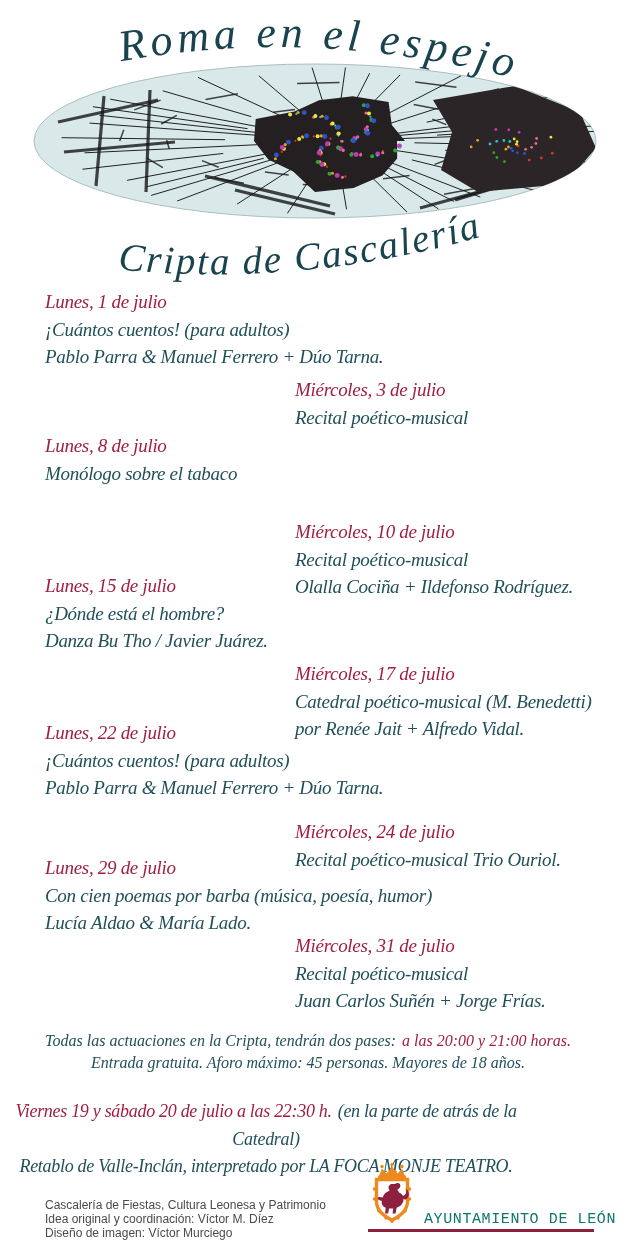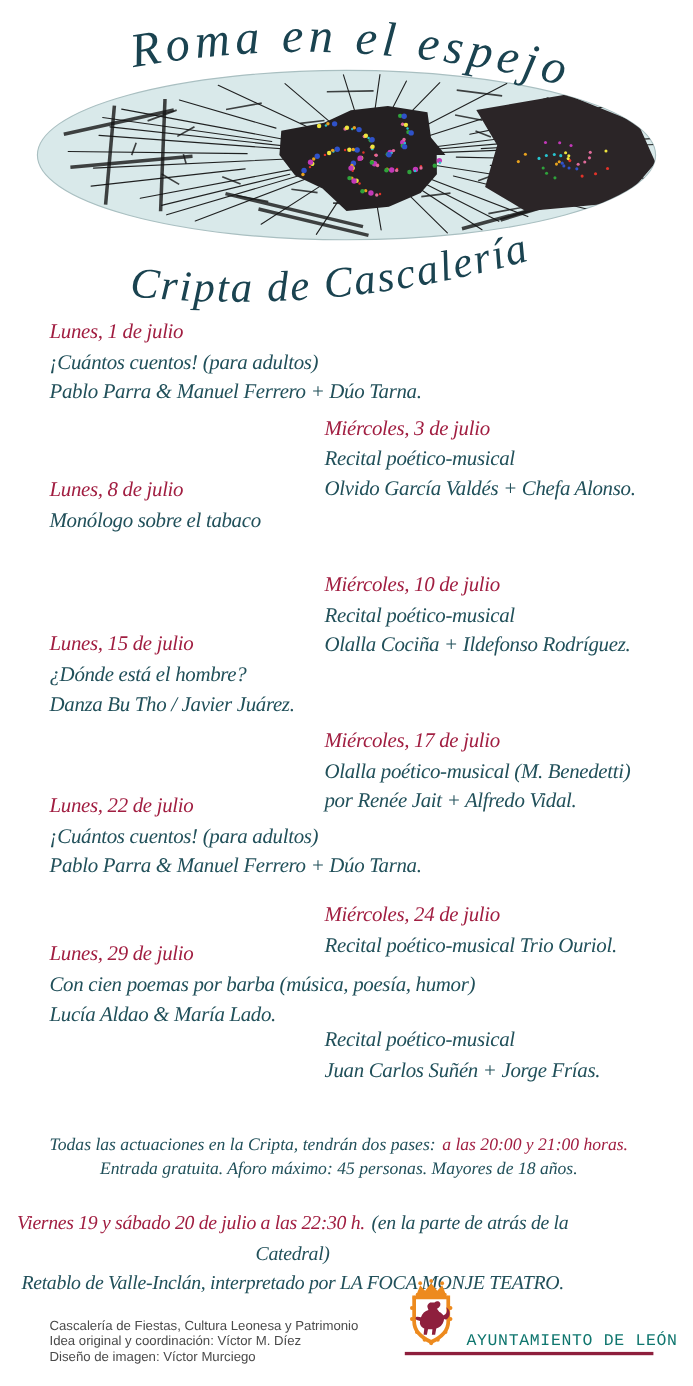--- a/index.html
+++ b/index.html
@@ -291,37 +291,37 @@
   </div>
   <div class="event col-left" style="top:854px">
     <div class="date">Lunes, 29 de julio</div>
     <div class="line">Con cien poemas por barba (música, poesía, humor)</div>
     <div class="line">Lucía Aldao &amp; María Lado.</div>
   </div>
 
   <div class="event col-right" style="top:376px">
     <div class="date">Miércoles, 3 de julio</div>
     <div class="line">Recital poético-musical</div>
-    <div class="line">Olvido García Valdés + Chefa Alonso.</div>
   </div>
   <div class="event col-right" style="top:518px">
     <div class="date">Miércoles, 10 de julio</div>
     <div class="line">Recital poético-musical</div>
     <div class="line">Olalla Cociña + Ildefonso Rodríguez.</div>
   </div>
   <div class="event col-right" style="top:660px">
     <div class="date">Miércoles, 17 de julio</div>
-    <div class="line">Olalla poético-musical (M. Benedetti)</div>
+    <div class="line">Catedral poético-musical (M. Benedetti)</div>
     <div class="line">por Renée Jait + Alfredo Vidal.</div>
   </div>
   <div class="event col-right" style="top:818px">
     <div class="date">Miércoles, 24 de julio</div>
     <div class="line">Recital poético-musical Trio Ouriol.</div>
   </div>
   <div class="event col-right" style="top:932px">
+    <div class="date">Miércoles, 31 de julio</div>
     <div class="line">Recital poético-musical</div>
     <div class="line">Juan Carlos Suñén + Jorge Frías.</div>
   </div>
 
   <div class="info">
     <div>
       <span>Todas las actuaciones en la Cripta, tendrán dos pases:</span><span class="red gap-left">a las 20:00 y 21:00 horas.</span>
     </div>
     <div>Entrada gratuita. Aforo máximo: 45 personas. Mayores de 18 años.</div>
   </div>

